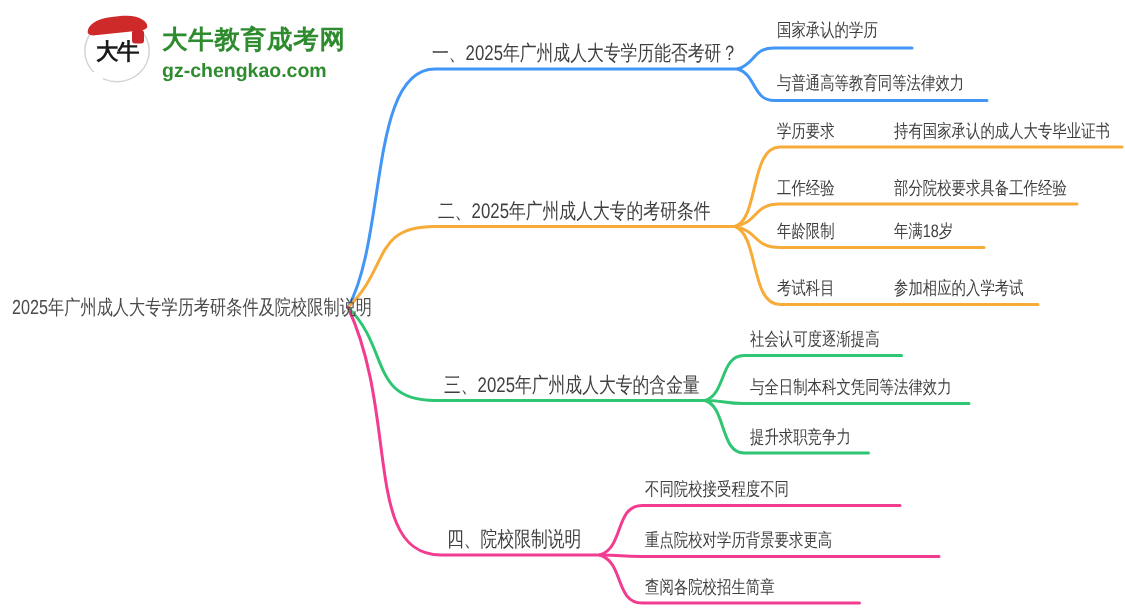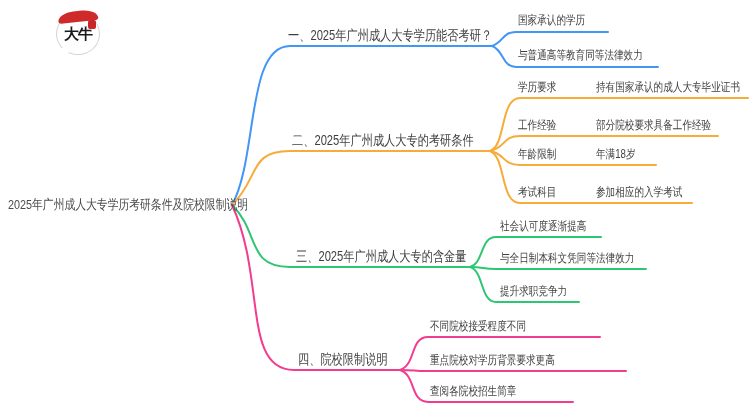--- a/index.html
+++ b/index.html
@@ -76,20 +76,24 @@
     <path d="M400,370 C416,370 412,371 428,371 L626,371" stroke="#f23c8f"></path>
     <path d="M400,370 C416,375 410,402 428,402 L573,402" stroke="#f23c8f"></path>
   </svg>
 
   <div class="logo">
     <div class="logo-badge">
       <span class="logo-arc"></span>
       <span class="logo-char">大牛</span>
       <span class="logo-seal"></span>
     </div>
+    <div class="logo-text">
+      <div class="logo-title">大牛教育成考网</div>
+      <div class="logo-url">gz-chengkao.com</div>
+    </div>
   </div>
 
   <div class="node root" style="left:8px;top:197px">2025年广州成人大专学历考研条件及院校限制说明</div>
 
   <div class="node btitle" style="left:288px;top:27px">一、2025年广州成人大专学历能否考研？</div>
   <div class="node leaf" style="left:518px;top:14px">国家承认的学历</div>
   <div class="node leaf" style="left:518px;top:49px">与普通高等教育同等法律效力</div>
 
   <div class="node btitle" style="left:292px;top:132px">二、2025年广州成人大专的考研条件</div>
   <div class="node leaf" style="left:518px;top:81px">学历要求</div>

